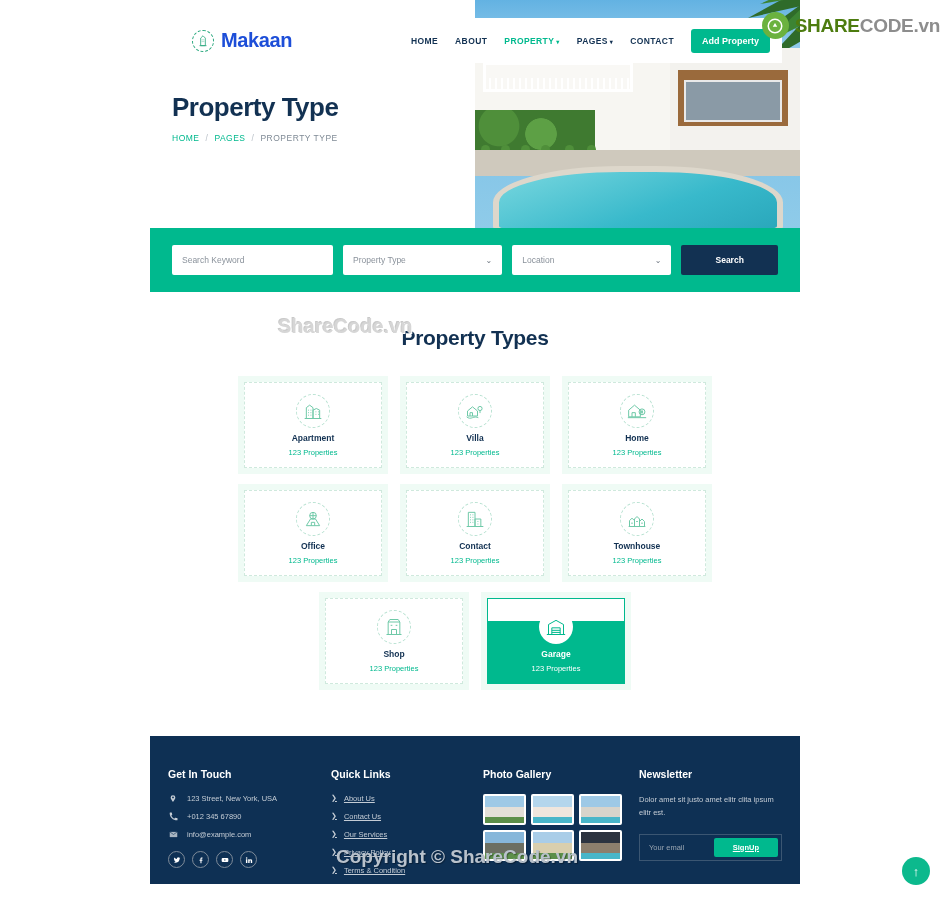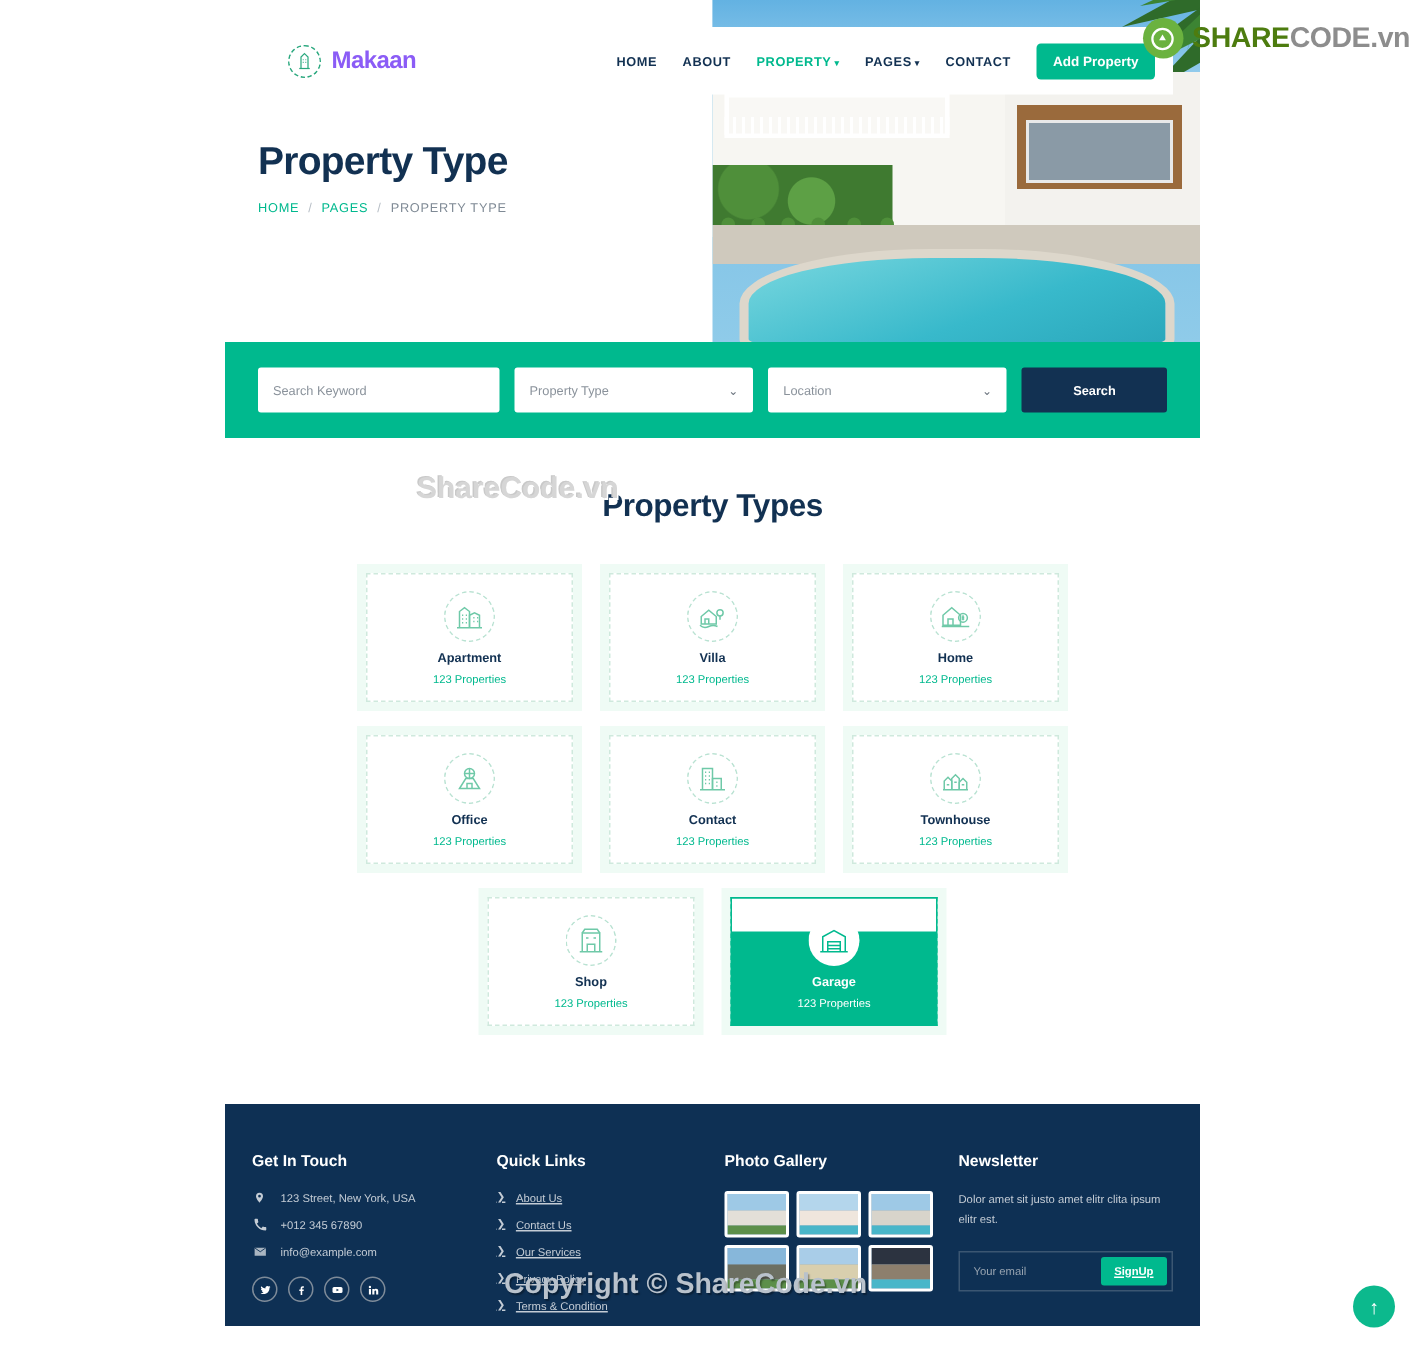--- a/index.html
+++ b/index.html
@@ -75,21 +75,21 @@
     padding: 0 12px 0 16px;
     z-index: 5;
   }
   .brand { display:flex; align-items:center; gap:7px; }
   .brand-mark {
     width:22px; height:22px; border-radius:50%;
     border:1px dashed #2aa87e;
     display:flex; align-items:center; justify-content:center;
   }
   .brand-name {
-    font-size:16px; font-weight:bold; color:#8b5cf6; letter-spacing:-.4px;
+    font-size:20px; font-weight:bold; color:#1d4ed8; letter-spacing:-.4px;
   }
   .nav-links { margin-left:auto; display:flex; align-items:center; gap:17px; }
   .nav-link {
     font-size:8.5px; font-weight:bold; color:#123152; letter-spacing:.4px;
     text-decoration:none; white-space:nowrap;
   }
   .nav-link.active { color:#00b98e; }
   .caret { font-size:6px; margin-left:2px; }
   .btn-add {
     background:#00b98e; color:#fff; font-size:9px; font-weight:bold;
@@ -193,21 +193,21 @@
   .ph .grd { height:22%; background:#5c8f4a; }
   .ph.pool .grd { background:#49b6c9; }
   .f-text { font-size:7.5px; line-height:1.7; color:#c4ccd5; margin-bottom:14px; }
   .news {
     width:143px; height:27px; border:1px solid #3b5672;
     display:flex; align-items:center; padding:0 3px 0 9px;
   }
   .news-input { flex:1; font-size:7.5px; color:#98a4b1; }
   .btn-signup {
     background:#00b98e; color:#fff; font-size:7.5px; font-weight:bold;
-    padding:5px 9px; border-radius:2px;text-decoration:underline;
+    padding:5px 19px; border-radius:2px;text-decoration:underline;
   }
 
   
   .to-top {
     position:absolute; right: 20px; bottom: 20px;
     width:28px; height:28px; border-radius:50%; background:#0cb98d;
     display:flex; align-items:center; justify-content:center;
     color:#fff; font-size:13px; z-index: 20;
   }
 

